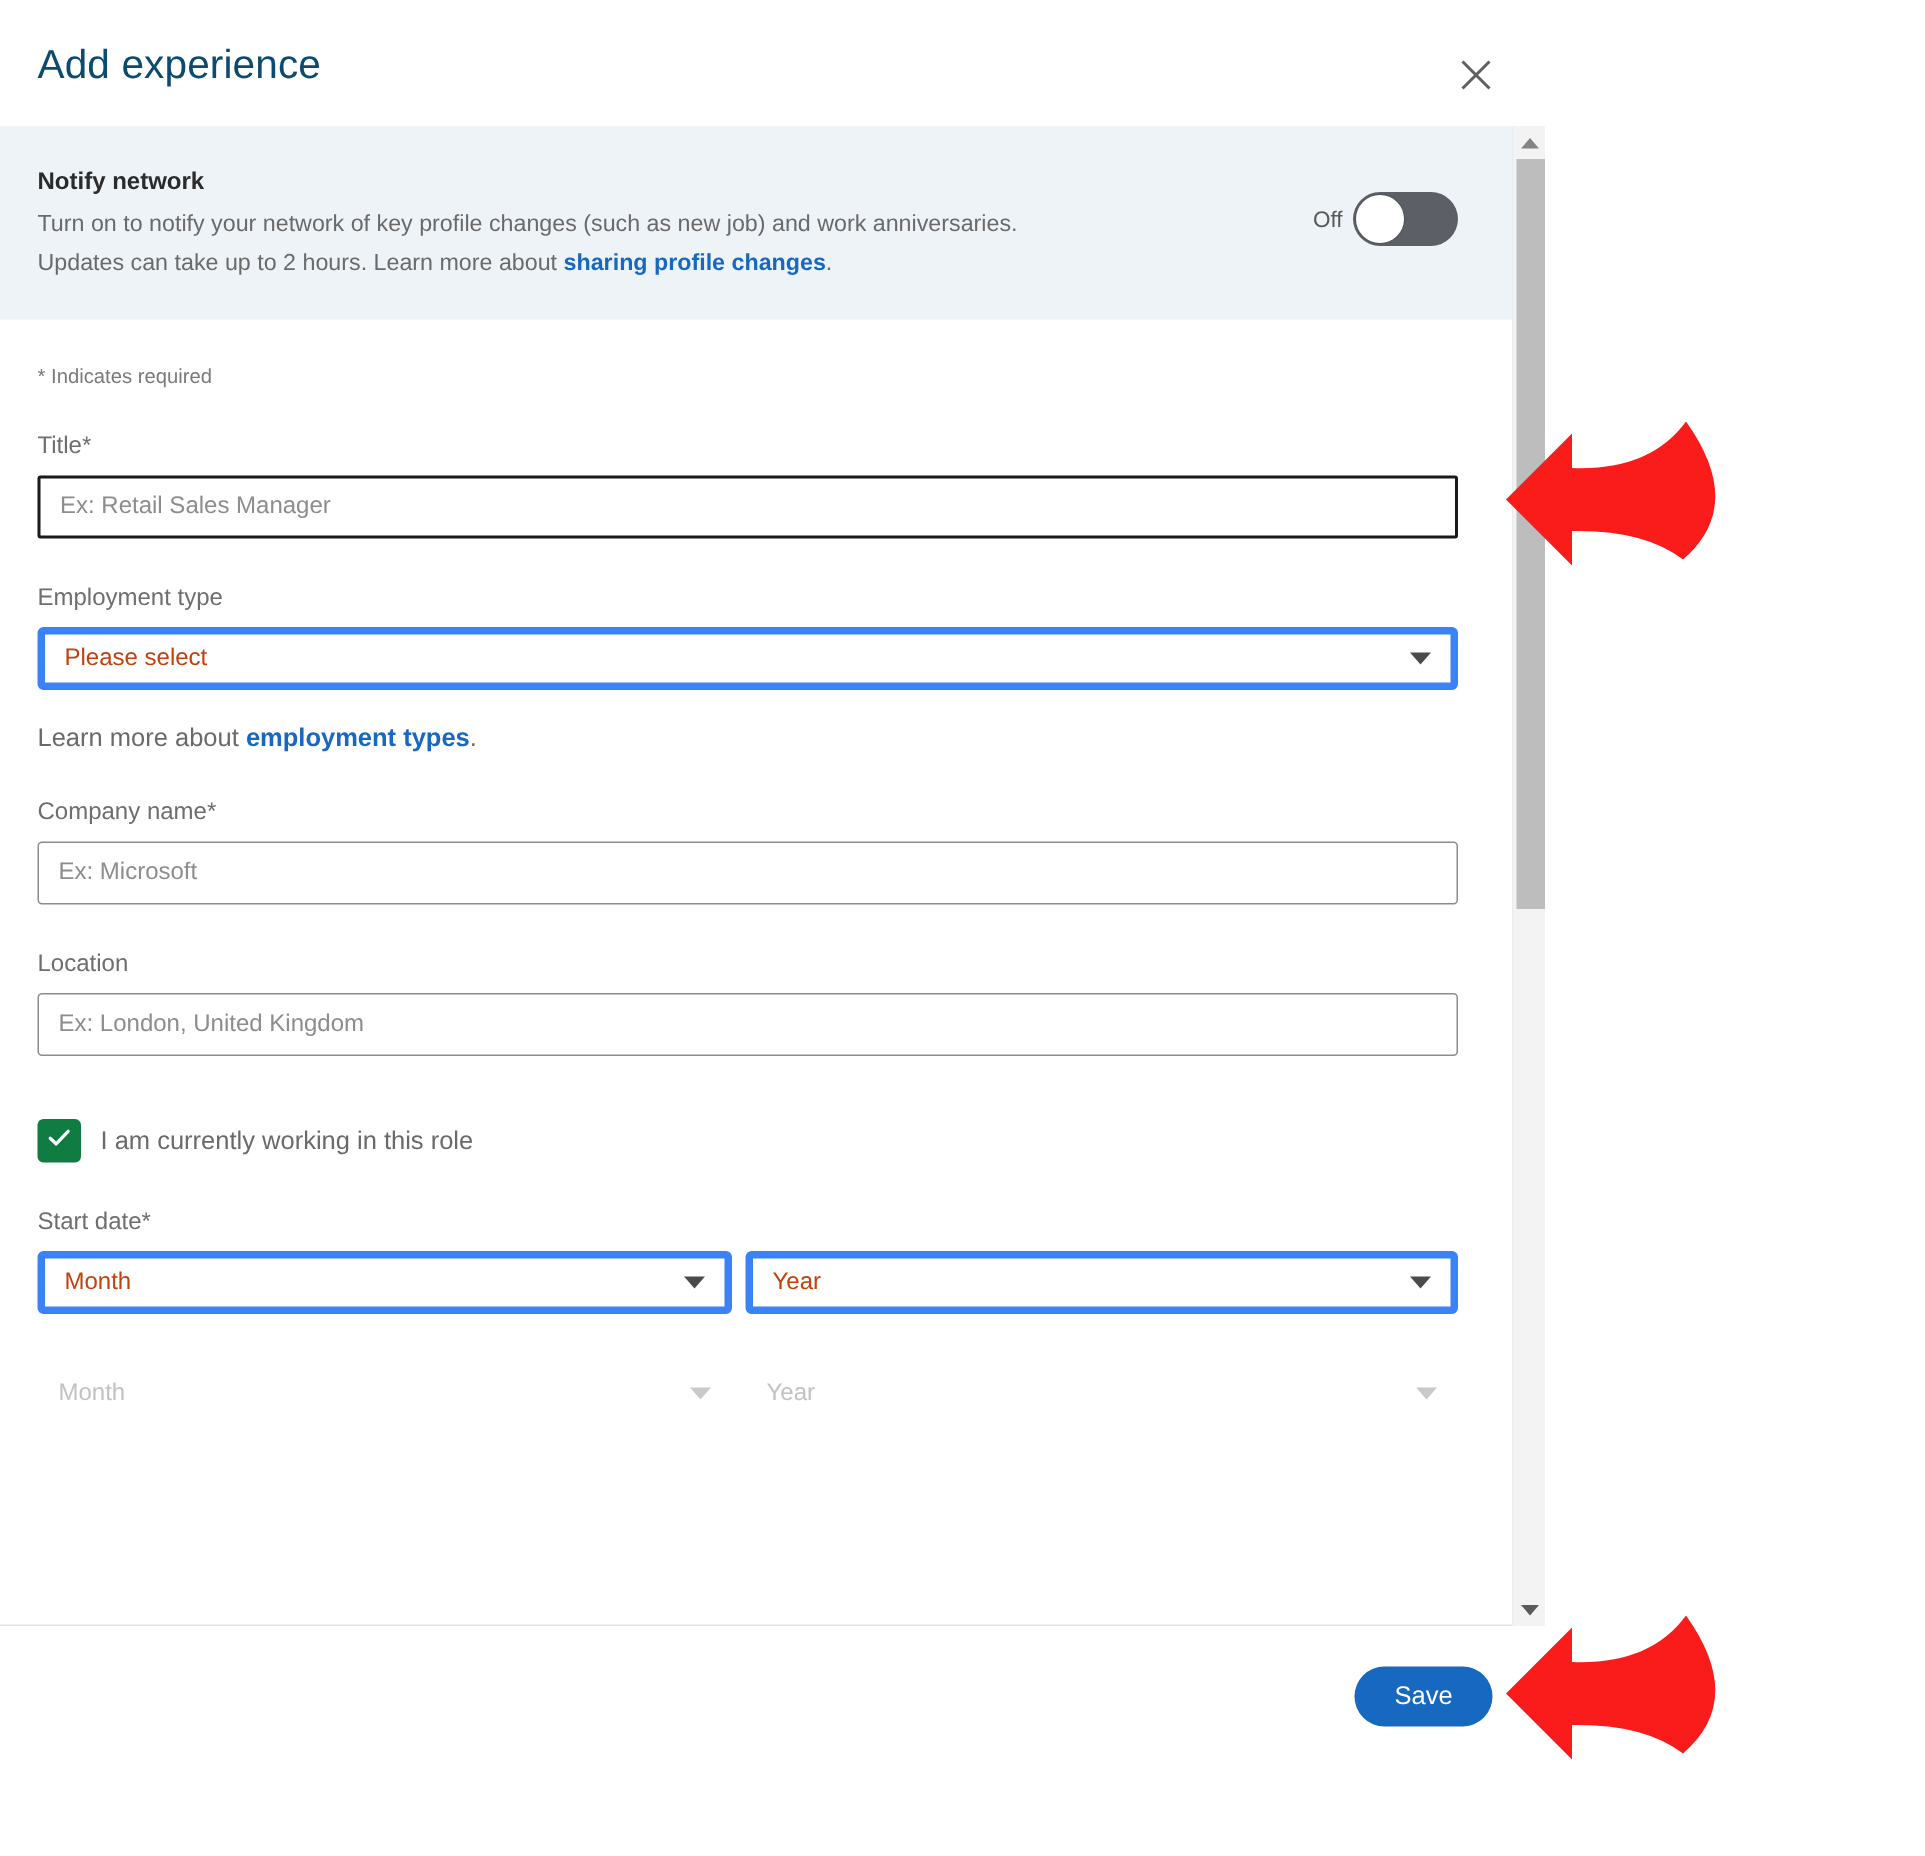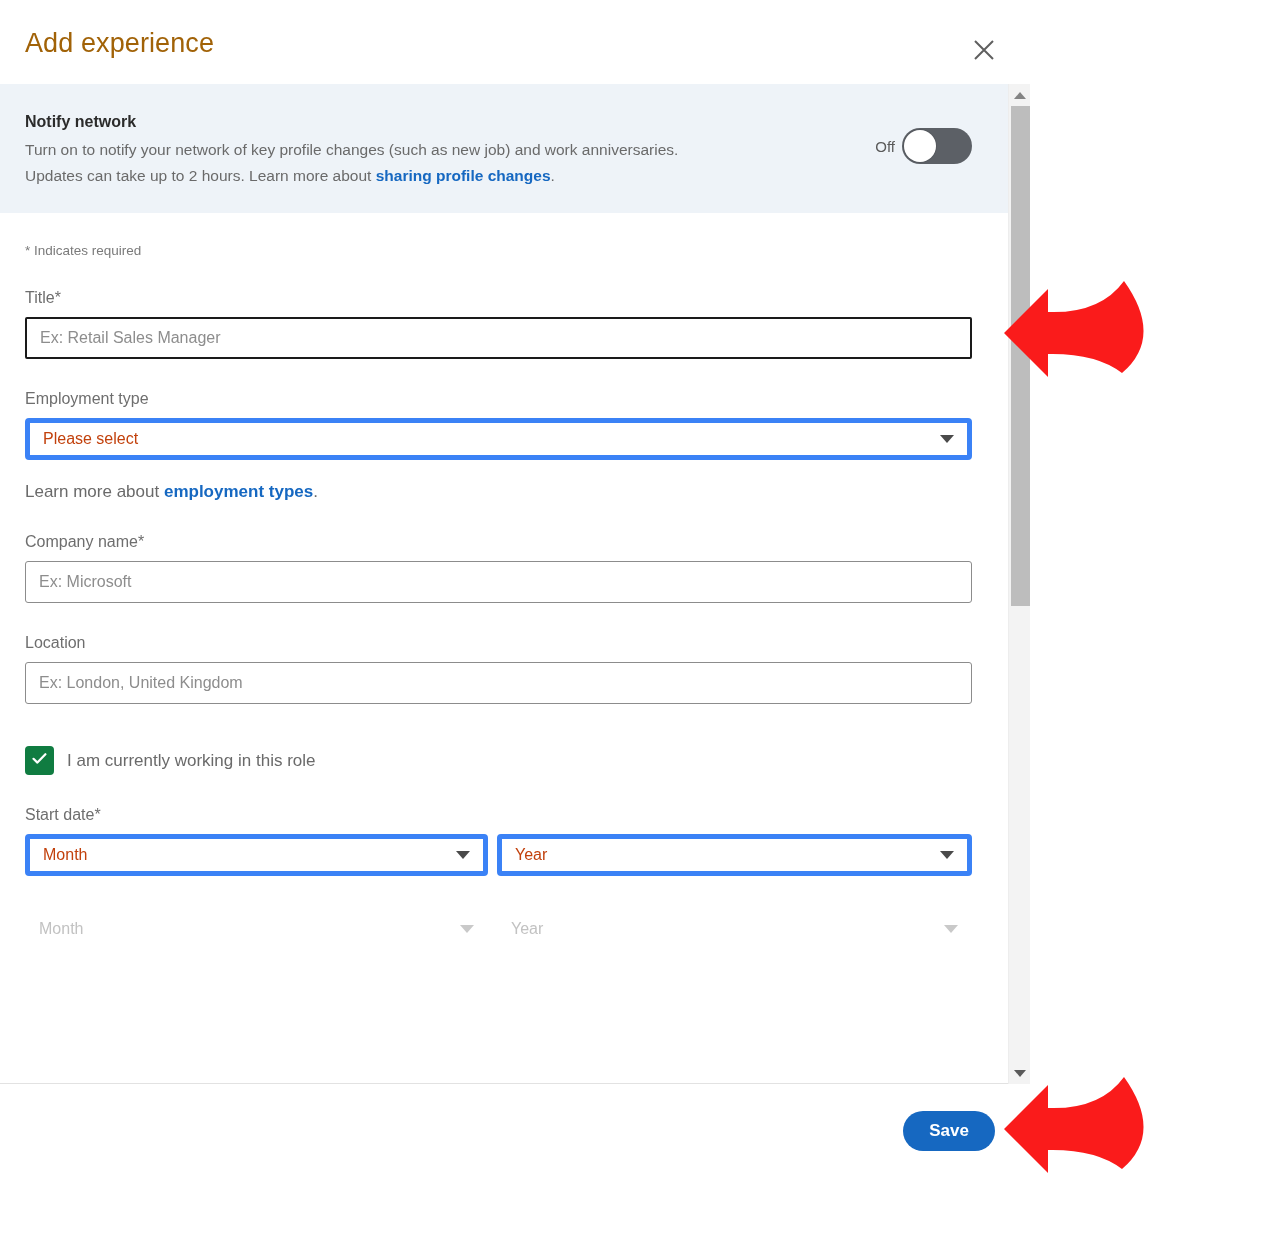--- a/index.html
+++ b/index.html
@@ -19,21 +19,21 @@
   }
 
   
   .modal-header {
     position: absolute; left: 0; top: 0;
     width: 1030px; height: 84px;
     background: #fff;
   }
   .modal-title {
     position: absolute; left: 25px; top: 28px;
-    font-size: 27px; font-weight: 400; color: #a16207;
+    font-size: 27px; font-weight: 400; color: #0c4a6e;
     letter-spacing: .1px; white-space: nowrap; text-align: center;
   }
   .close-btn {
     position: absolute; left: 960px; top: 28px;
     width: 48px; height: 44px;
     display: flex; align-items: center; justify-content: center;
     background: transparent; border: none; cursor: pointer;
   }
   .close-btn svg { display:block; }
 
@@ -194,21 +194,21 @@
     position: absolute; left: 0; top: 1085px;
     width: 1030px; height: 95px;
     background: #fff;
   }
   .save-btn {
     position: absolute; left: 903px; top: 26px;
     width: 92px; height: 40px;
     border-radius: 20px;
     background: #1668c1; border: none;
     color: #fff; font-family: "Liberation Sans", sans-serif;
-    font-size: 17px; font-weight: 700;
+    font-size: 17px; font-weight: 400;
     cursor: pointer;
     display: flex; align-items: center; justify-content: center;
   }
 
   
   .red-arrow { position: absolute; pointer-events: none; }
   .red-arrow svg { display: block; }
   .arrow-top { left: 1004px; top: 281px; }
   .arrow-bottom { left: 1004px; top: 1077px; }
 </style>

